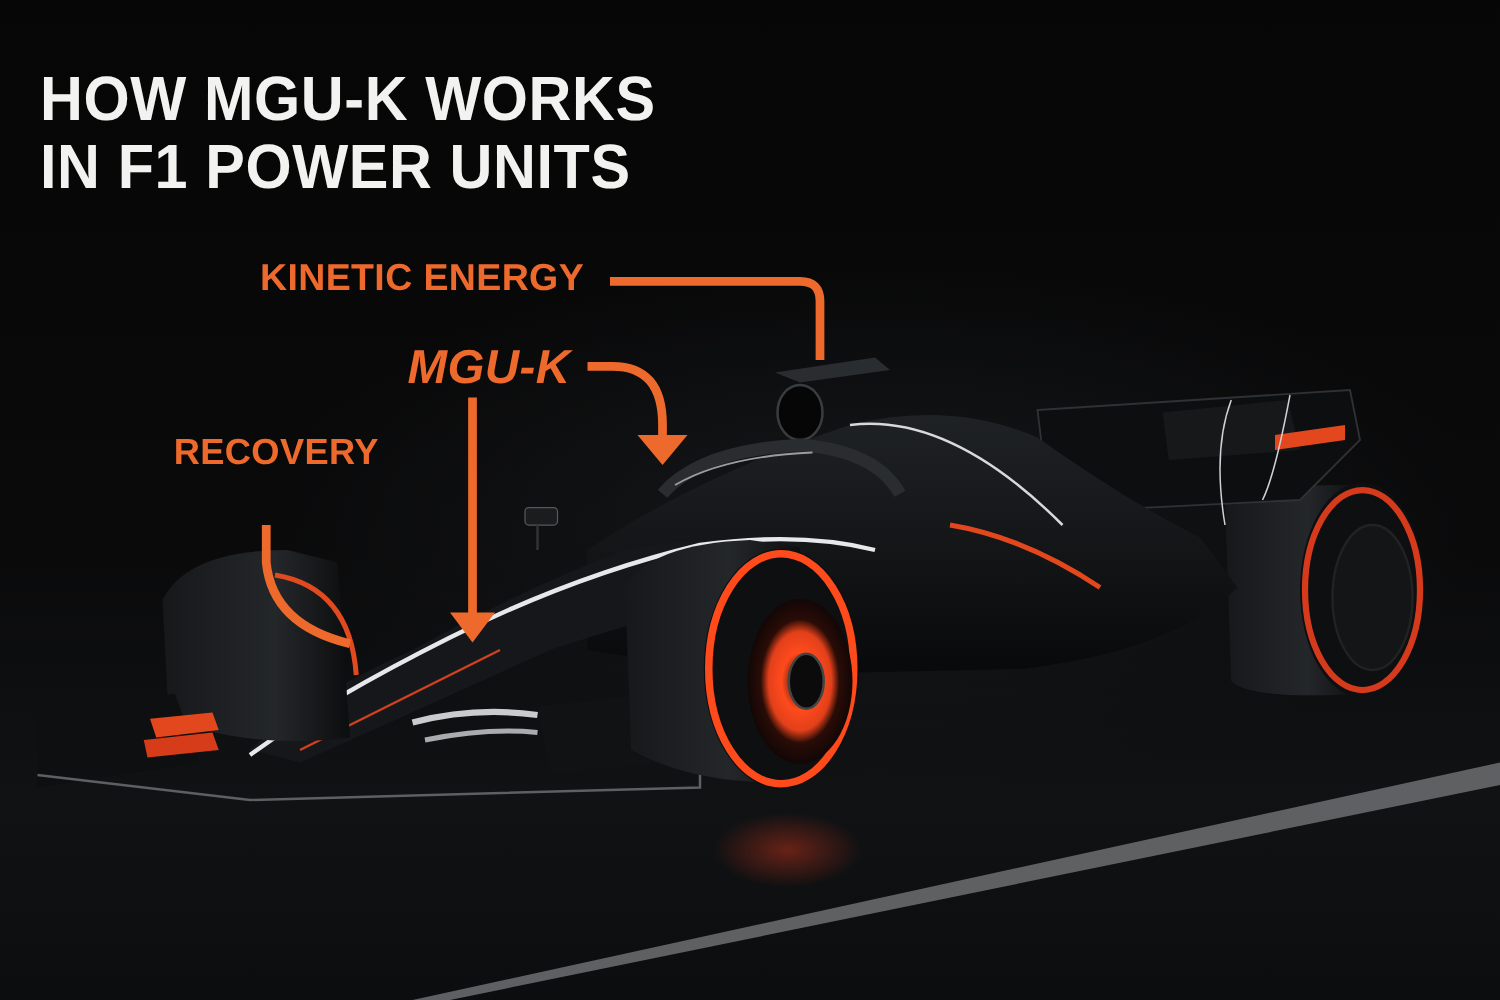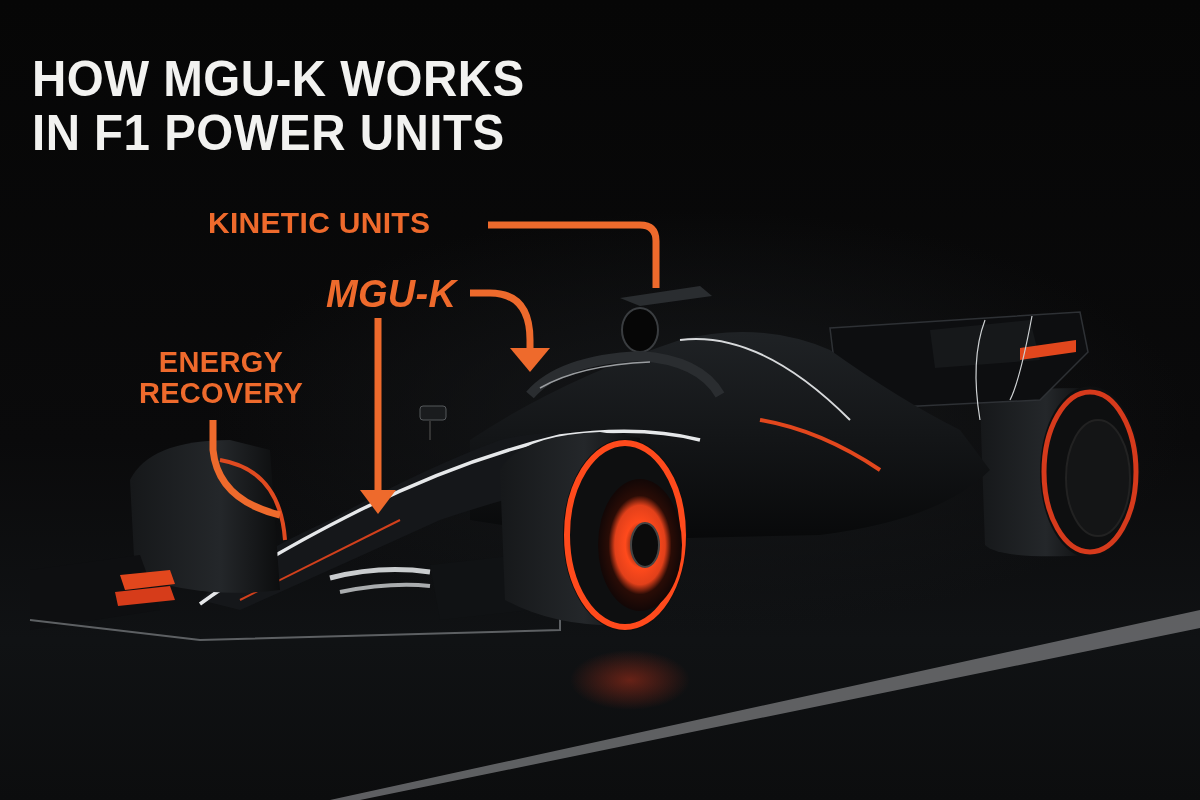--- a/index.html
+++ b/index.html
@@ -140,18 +140,17 @@
     <polygon points="510,348 550,348 530,372"></polygon>
     <polygon points="360,490 396,490 378,514"></polygon>
   </g>
 </svg>
 
 <h1 class="title">
   <span>HOW MGU-K WORKS</span>
   <span>IN F1 POWER UNITS</span>
 </h1>
 
-<div class="label label-kinetic">KINETIC UNITS</div>
+<div class="label label-kinetic">KINETIC ENERGY</div>
 <div class="label label-mguk">MGU-K</div>
 <div class="label label-recovery">
-  <div>ENERGY</div>
   <div>RECOVERY</div>
 </div>
 
 </body></html>

